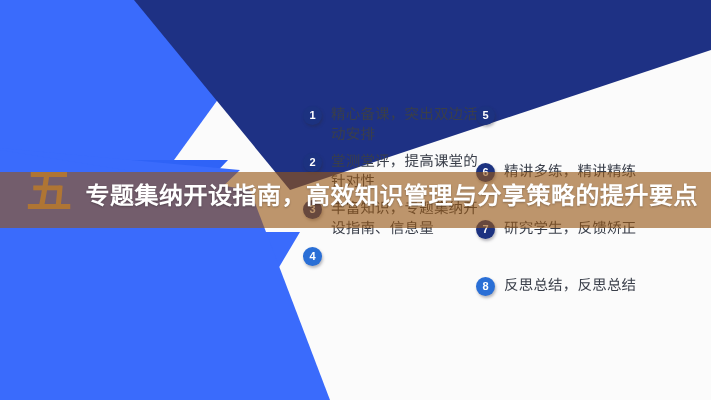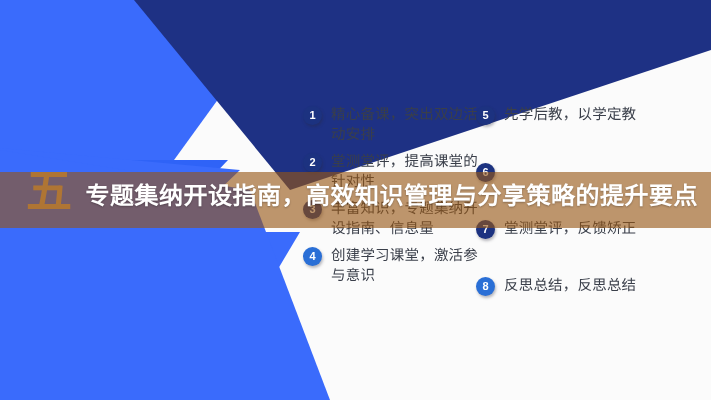--- a/index.html
+++ b/index.html
@@ -148,35 +148,34 @@
       <div class="point">
         <div class="badge" style="background:#1c3280;">2</div>
         <div class="point-text">堂测堂评，提高课堂的针对性</div>
       </div>
       <div class="point">
         <div class="badge" style="background:#1c3280;">3</div>
         <div class="point-text">丰富知识，专题集纳开设指南、信息量</div>
       </div>
       <div class="point">
         <div class="badge" style="background:#2a6fd6;">4</div>
-        <div class="point-text">创建学习课堂，激活参与意识</div>
       </div>
     </div>
 
     <div class="point-col col-right">
       <div class="point">
         <div class="badge" style="background:#1c3280;">5</div>
-        <div class="point-text">先学后教，以学定教</div>
       </div>
       <div class="point">
         <div class="badge" style="background:#1c3280;">6</div>
+        <div class="point-text">精讲多练，精讲精练</div>
       </div>
       <div class="point">
         <div class="badge" style="background:#1c3280;">7</div>
-        <div class="point-text">堂测堂评，反馈矫正</div>
+        <div class="point-text">研究学生，反馈矫正</div>
       </div>
       <div class="point">
         <div class="badge" style="background:#2a6fd6;">8</div>
         <div class="point-text">反思总结，反思总结</div>
       </div>
     </div>
 
   </div>
 
   <div class="caption-band"></div>

